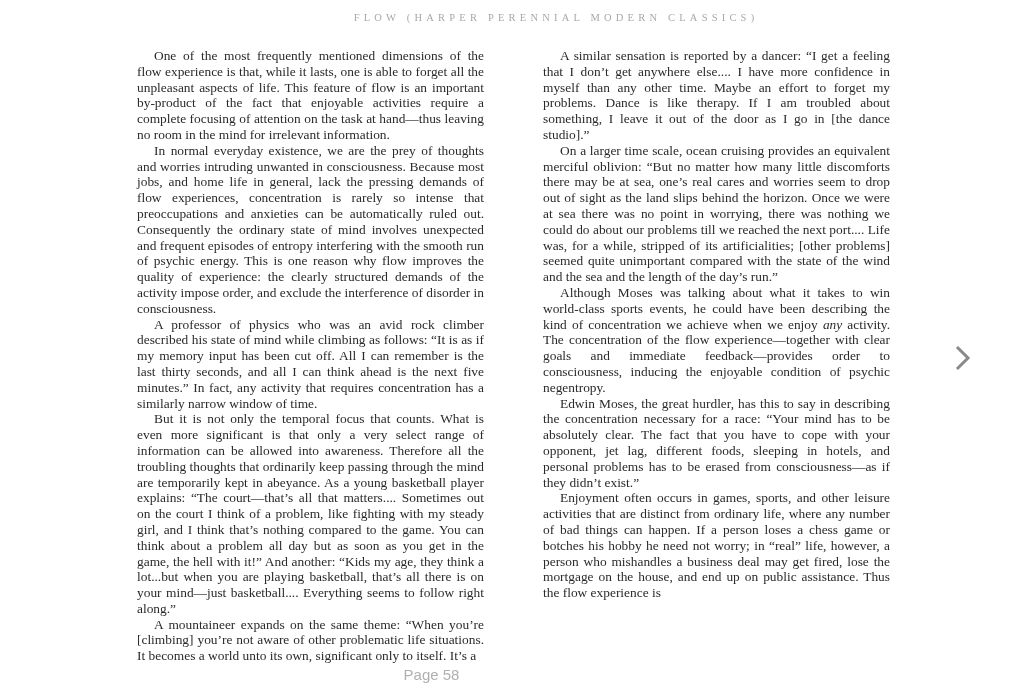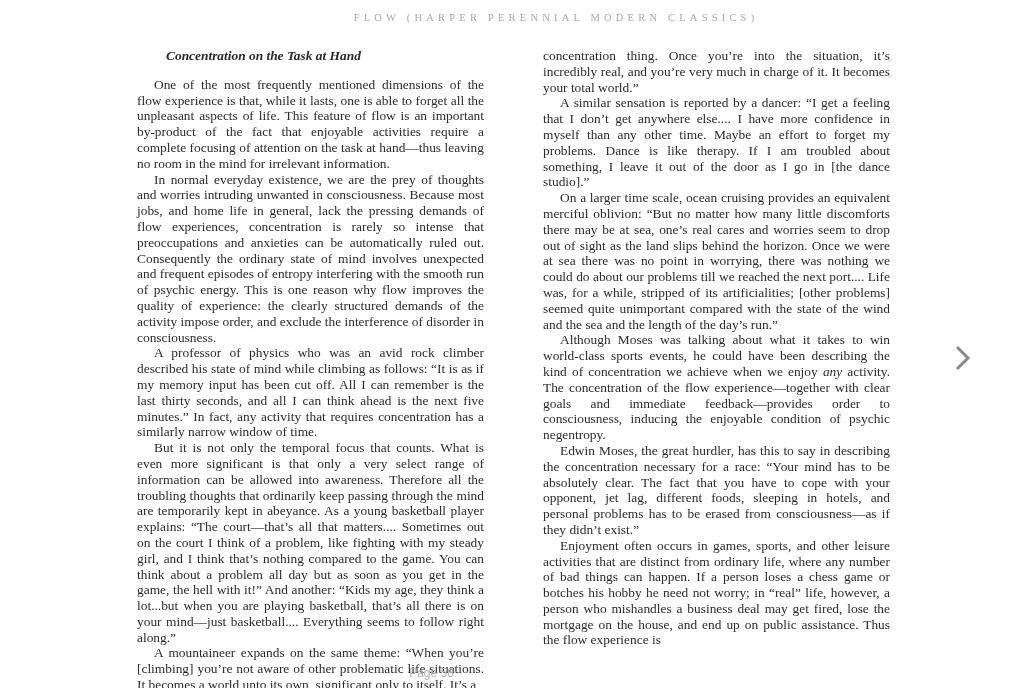--- a/index.html
+++ b/index.html
@@ -26,40 +26,38 @@
     margin:0 0 13px 29px; text-align:left;
   }
   .col-right .section-heading { margin:20px 0 12px 30px; }
   p { margin:0; text-indent:17px; }
   p.noindent { text-indent:0; }
   .next-page-button {
     position:absolute; left:950px; top:344px; width:26px; height:30px; cursor:pointer;
   }
   .page-number {
     position:absolute; top:666px; left:0; width:863px; text-align:center;
-    font-family:"Liberation Sans", sans-serif; font-size:12px; color:#b0b0b0;
+    font-family:"Liberation Sans", sans-serif; font-size:15px; color:#b0b0b0;
   }
   em { font-style:italic; }
 </style>
 </head>
 <body>
 
 <div class="running-header">FLOW (HARPER PERENNIAL MODERN CLASSICS)</div>
 
 <div class="column col-left">
-  <div class="section-heading">Concentration on the Task at Hand</div>
   <p>One of the most frequently mentioned dimensions of the flow experience is that, while it lasts, one is able to forget all the unpleasant aspects of life. This feature of flow is an important by-product of the fact that enjoyable activities require a complete focusing of attention on the task at hand—thus leaving no room in the mind for irrelevant information.</p>
   <p>In normal everyday existence, we are the prey of thoughts and worries intruding unwanted in consciousness. Because most jobs, and home life in general, lack the pressing demands of flow experiences, concentration is rarely so intense that preoccupations and anxieties can be automatically ruled out. Consequently the ordinary state of mind involves unexpected and frequent episodes of entropy interfering with the smooth run of psychic energy. This is one reason why flow improves the quality of experience: the clearly structured demands of the activity impose order, and exclude the interference of disorder in consciousness.</p>
   <p>A professor of physics who was an avid rock climber described his state of mind while climbing as follows: “It is as if my memory input has been cut off. All I can remember is the last thirty seconds, and all I can think ahead is the next five minutes.” In fact, any activity that requires concentration has a similarly narrow window of time.</p>
   <p>But it is not only the temporal focus that counts. What is even more significant is that only a very select range of information can be allowed into awareness. Therefore all the troubling thoughts that ordinarily keep passing through the mind are temporarily kept in abeyance. As a young basketball player explains: “The court—that’s all that matters.... Sometimes out on the court I think of a problem, like fighting with my steady girl, and I think that’s nothing compared to the game. You can think about a problem all day but as soon as you get in the game, the hell with it!” And another: “Kids my age, they think a lot...but when you are playing basketball, that’s all there is on your mind—just basketball.... Everything seems to follow right along.”</p>
   <p>A mountaineer expands on the same theme: “When you’re [climbing] you’re not aware of other problematic life situations. It becomes a world unto its own, significant only to itself. It’s a</p>
 </div>
 
 <div class="column col-right">
-  <p class="noindent">concentration thing. Once you’re into the situation, it’s incredibly real, and you’re very much in charge of it. It becomes your total world.”</p>
   <p>A similar sensation is reported by a dancer: “I get a feeling that I don’t get anywhere else.... I have more confidence in myself than any other time. Maybe an effort to forget my problems. Dance is like therapy. If I am troubled about something, I leave it out of the door as I go in [the dance studio].”</p>
   <p>On a larger time scale, ocean cruising provides an equivalent merciful oblivion: “But no matter how many little discomforts there may be at sea, one’s real cares and worries seem to drop out of sight as the land slips behind the horizon. Once we were at sea there was no point in worrying, there was nothing we could do about our problems till we reached the next port.... Life was, for a while, stripped of its artificialities; [other problems] seemed quite unimportant compared with the state of the wind and the sea and the length of the day’s run.”</p>
   <p><span>Although Moses was talking about what it takes to win world-class sports events, he could have been describing the kind of concentration we achieve when we enjoy </span><em>any</em><span> activity. The concentration of the flow experience—together with clear goals and immediate feedback—provides order to consciousness, inducing the enjoyable condition of psychic negentropy.</span></p>
   <p>Edwin Moses, the great hurdler, has this to say in describing the concentration necessary for a race: “Your mind has to be absolutely clear. The fact that you have to cope with your opponent, jet lag, different foods, sleeping in hotels, and personal problems has to be erased from consciousness—as if they didn’t exist.”</p>
   <p>Enjoyment often occurs in games, sports, and other leisure activities that are distinct from ordinary life, where any number of bad things can happen. If a person loses a chess game or botches his hobby he need not worry; in “real” life, however, a person who mishandles a business deal may get fired, lose the mortgage on the house, and end up on public assistance. Thus the flow experience is</p>
 </div>
 
 <div class="next-page-button">
   <svg width="26" height="30" viewBox="0 0 26 30">
     <polyline points="8,4 18,14 8,24" fill="none" stroke="#8a8a8a" stroke-width="3" stroke-linecap="square"></polyline>

